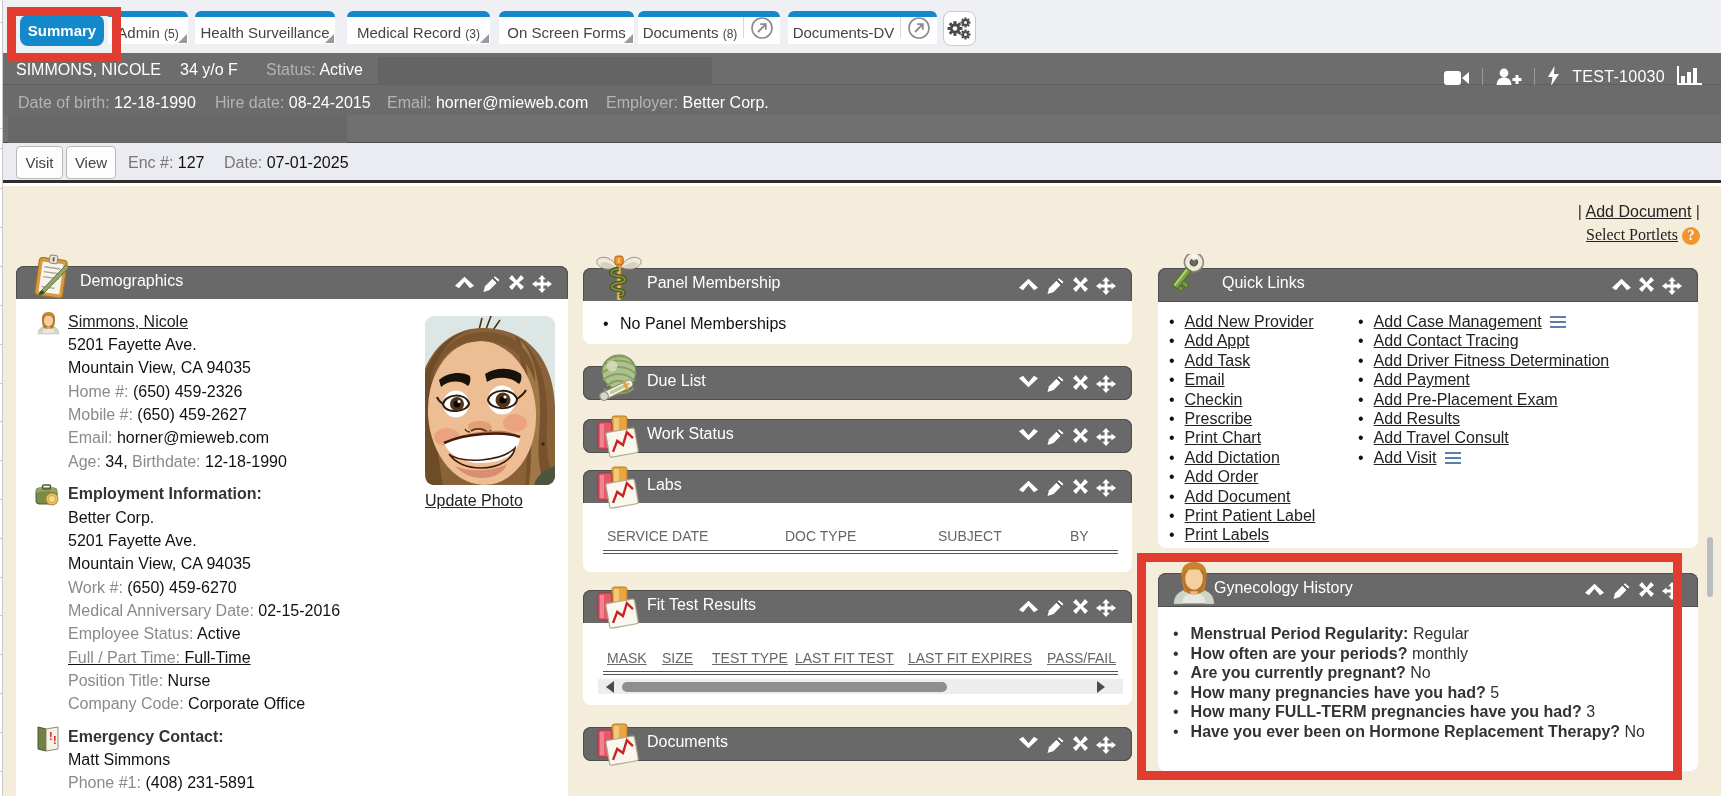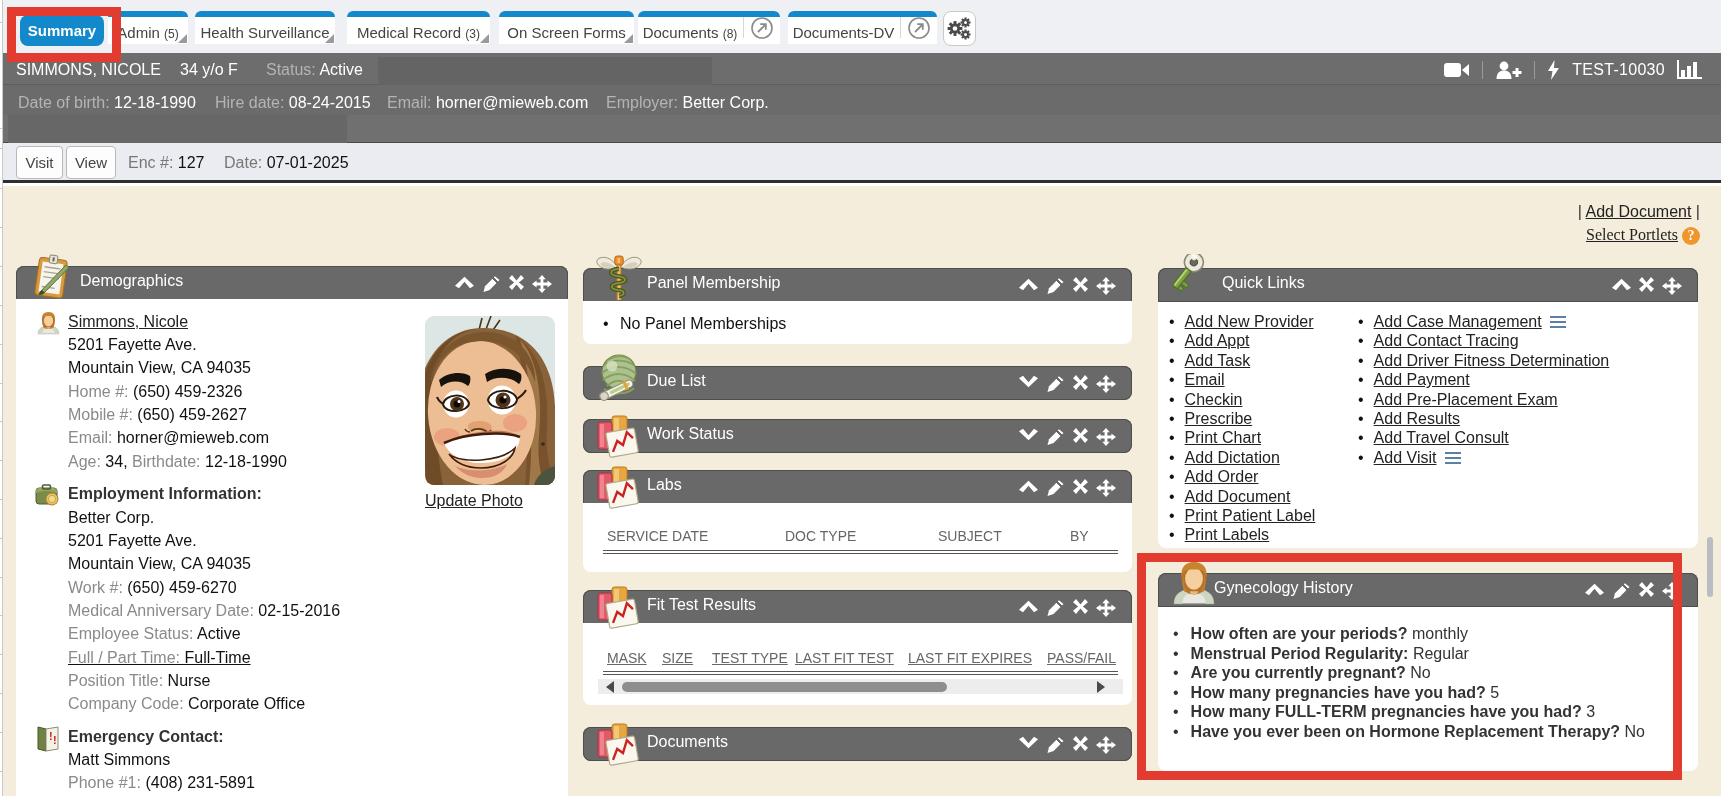--- a/index.html
+++ b/index.html
@@ -210,21 +210,21 @@
       </div>
     <div id="tab-summary">Summary</div>
   </div>
   <div class="redbox" style="left:7px; top:7px; width:114px; height:55px;"></div>
 
   <div id="row1">
     <div class="inp"></div>
     <div class="t" style="left:16px;">SIMMONS, NICOLE</div>
     <div class="t" style="left:180px;">34 y/o F</div>
     <div class="t hlabel" style="left:266px;">Status: <span style="color:#fff;">Active</span></div>
-    <div id="hdricons" style="position:absolute; right:18px; top:0; height:33px; display:flex; align-items:center; gap:12px;">
+    <div id="hdricons" style="position:absolute; right:18px; top:0; height:33px; display:flex; align-items:flex-end; gap:12px;">
       <svg width="26" height="16" viewBox="0 0 26 16">
           <rect x="0" y="1" width="17" height="14" rx="3" fill="#fff"></rect>
           <path d="M18 8 L25 2 L25 14 Z" fill="#fff"></path>
         </svg>
       <div style="width:1px;height:18px;background:#9a9a9a;"></div>
       <svg width="27" height="18" viewBox="0 0 27 18">
           <circle cx="9" cy="5" r="4.4" fill="#fff"></circle>
           <path d="M1.5 18 C1.5 11.5 5 9.5 9 9.5 C13 9.5 16.5 11.5 16.5 18 Z" fill="#fff"></path>
           <rect x="17.5" y="10" width="9" height="3" fill="#fff"></rect>
           <rect x="20.5" y="7" width="3" height="9" fill="#fff"></rect>
@@ -557,22 +557,22 @@
     <div class="phead"></div>
     <div class="ptitle" style="left:56px;">Gynecology History</div>
     <div class="hicons">
         <span class="ic-up"></span>
         <span class="ic-pen"></span>
         <span class="ic-x"></span>
         <span class="ic-mv"></span>
       </div>
     <div class="pbody" style="top:34px; height:164px;">
       <div class="gcol" style="left:15px; top:17px;">
+        <div class="grow"><b>Menstrual Period Regularity:</b> Regular</div>
         <div class="grow"><b>How often are your periods?</b> monthly</div>
-        <div class="grow"><b>Menstrual Period Regularity:</b> Regular</div>
         <div class="grow"><b>Are you currently pregnant?</b> No</div>
         <div class="grow"><b>How many pregnancies have you had?</b> 5</div>
         <div class="grow"><b>How many FULL-TERM pregnancies have you had?</b> 3</div>
         <div class="grow"><b>Have you ever been on Hormone Replacement Therapy?</b> No</div>
       </div>
     </div>
     <div class="picon" id="icon-woman" style="left:12px; top:-13px;"><svg width="48" height="48" viewBox="0 0 46 46">
           <use href="#g-woman"></use>
         </svg></div>
   </div>

